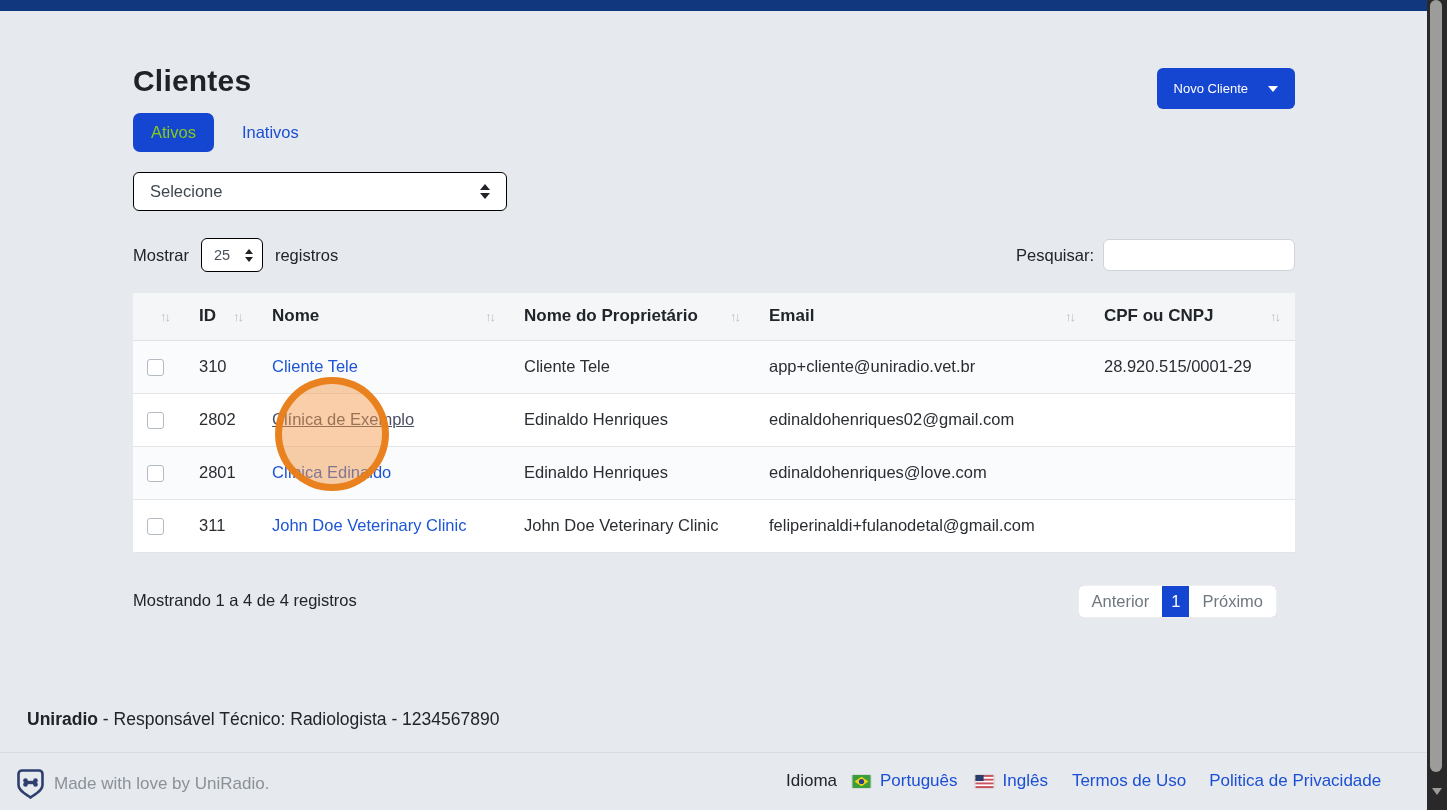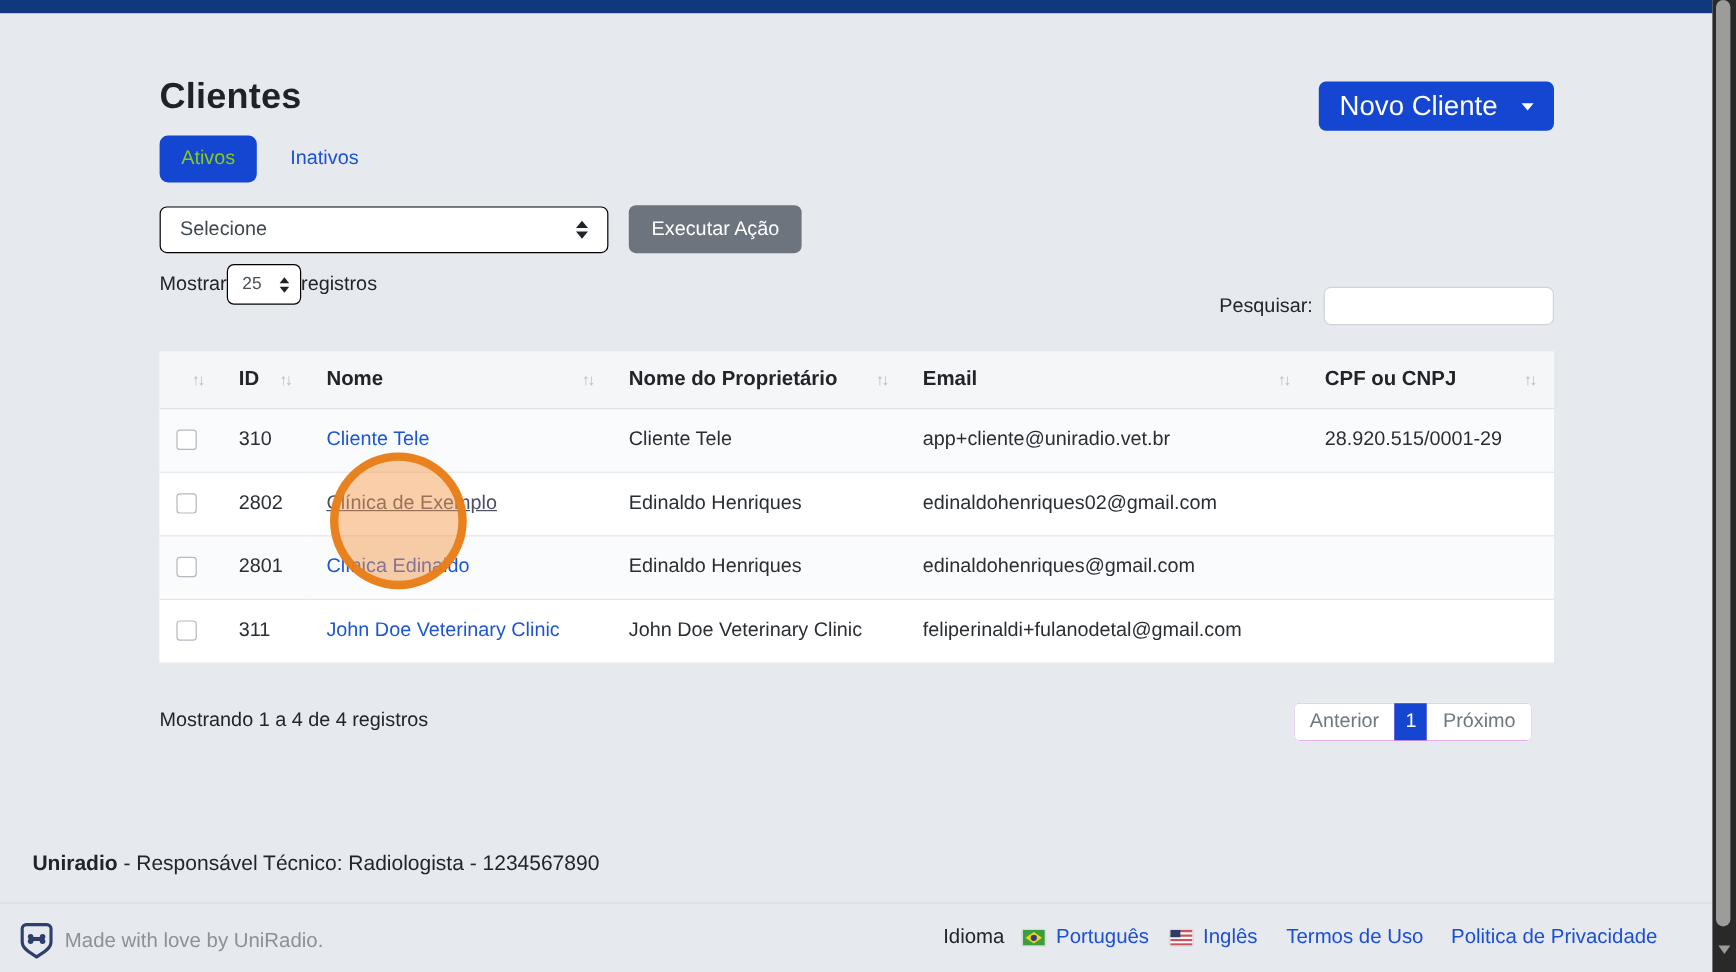--- a/index.html
+++ b/index.html
@@ -16,21 +16,21 @@
 
   .page-title {
     position: absolute; left: 133px; top: 64px;
     font-size: 30px; font-weight: 700; color: #1f2226; letter-spacing: 0.2px;
   }
 
   .btn { border: none; cursor: pointer; font-family: inherit; }
 
   .btn-new {
     position: absolute; right: 152px; top: 68px; height: 41px;
-    background: #1546d2; color: #fff; font-size: 23px;
+    background: #1546d2; color: #fff; font-size: 13px;
     border-radius: 6px; padding: 0 17px;
     display: flex; align-items: center; gap: 20px; margin-left: 11px;
   }
   .caret-down {
     width: 0; height: 0;
     border-left: 5px solid transparent; border-right: 5px solid transparent;
     border-top: 6px solid #ffffff;
   }
 
   .tabs { position: absolute; left: 133px; top: 113px; height: 39px; display: flex; align-items: center; gap: 16px; }
@@ -56,21 +56,21 @@
   .updown.small i { border-left-width: 4px; border-right-width: 4px; }
   .updown.small .up { border-bottom-width: 5px; }
   .updown.small .down { border-top-width: 5px; }
 
   .btn-exec {
     position: absolute; left: 524px; top: 171px; height: 40px;
     background: #6c757d; color: #fff; font-size: 16.5px;
     border-radius: 6px; padding: 0 19px;
   }
 
-  .length-row { position: absolute; left: 133px; top: 220px; height: 34px; display: flex; align-items: center; font-size: 16.5px; }
+  .length-row { position: absolute; left: 133px; top: 238px; height: 34px; display: flex; align-items: center; gap: 12px; font-size: 16.5px; }
   .length-select { width: 62px; height: 34px; padding: 0 9px 0 12px; font-size: 14.5px; color: #495057; }
 
   .search-row { position: absolute; right: 152px; top: 239px; height: 32px; display: flex; align-items: center; gap: 9px; font-size: 16.5px; }
   .search-input {
     width: 192px; height: 32px; background: #fff; border: 1px solid #ced4da;
     border-radius: 6px; padding: 0 10px; font-size: 15px; font-family: inherit; outline: none;
   }
 
   .data-table {
     position: absolute; left: 133px; top: 293px; width: 1162px;
@@ -160,21 +160,20 @@
   </div>
 
   <div class="select-box action-select">
     <span>Selecione</span>
     <span class="updown">
         <i class="up"></i>
         <i class="down"></i>
       </span>
   </div>
 
-  <button class="btn btn-exec">Executar Ação</button>
 
   <div class="length-row">
     <span>Mostrar</span>
     <span class="select-box length-select">
       <span>25</span>
       <span class="updown small">
           <i class="up"></i>
           <i class="down"></i>
         </span>
     </span>
@@ -250,21 +249,21 @@
         <td><a class="cell-link hovered">Clínica de Exemplo</a></td>
         <td>Edinaldo Henriques</td>
         <td>edinaldohenriques02@gmail.com</td>
         <td></td>
       </tr>
       <tr>
         <td><span class="checkbox"></span></td>
         <td>2801</td>
         <td><a class="cell-link">Clínica Edinaldo</a></td>
         <td>Edinaldo Henriques</td>
-        <td>edinaldohenriques@gmail.com</td>
+        <td>edinaldohenriques@love.com</td>
         <td></td>
       </tr>
       <tr>
         <td><span class="checkbox"></span></td>
         <td>311</td>
         <td><a class="cell-link">John Doe Veterinary Clinic</a></td>
         <td>John Doe Veterinary Clinic</td>
         <td>feliperinaldi+fulanodetal@gmail.com</td>
         <td></td>
       </tr>

